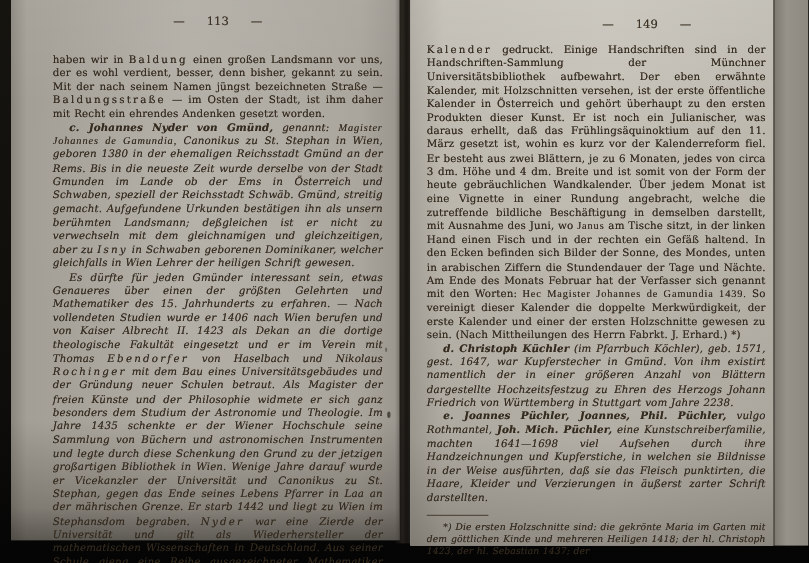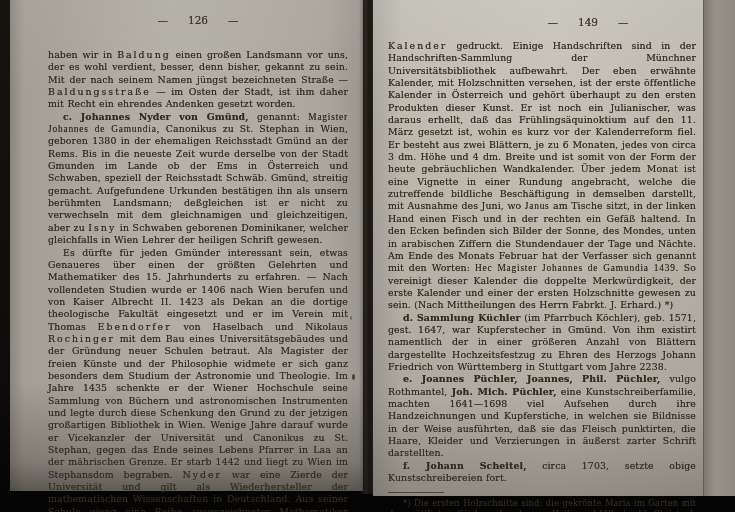--- a/index.html
+++ b/index.html
@@ -35,42 +35,42 @@
   }
   .content { position:absolute; color:#342a1e; text-shadow:0 0 0.6px rgba(52,42,30,0.65); }
   .content-left  { left:38px; top:6px;  width:300px; }
   .content-right { left:15px; top:6px;  width:308px; }
 
   .page-header { display:flex; justify-content:center; align-items:baseline; gap:20px; font-size:10.5px; color:#3c3226; }
   .page-left  .page-header { margin:8px 0 23px; }
   .page-right .page-header { margin:10px 0 12px; transform:translateX(46px); }
 
   .para { margin:0; font-size:9.4px; line-height:12.35px; text-align:justify; letter-spacing:0.1px; word-spacing:0.4px; }
-  .para.indent { text-indent:15px; }
+  .para.indent { text-indent:15px;font-style:italic; }
   .seg-b  { font-weight:bold; }
   .seg-sp { letter-spacing:2px; }
   .seg-a  { font-family:"Liberation Serif", serif; letter-spacing:0.8px; }
 
   .footnote-rule { width:56px; border-top:1px solid #4e4438; margin:8px 0 5px; }
   .footnote .para { font-size:8.4px; line-height:10.9px; }
 
   .speck { position:absolute; border-radius:50%; background:#4c463d; }
   .speck-1 { left:352px; top:374px; width:3px; height:6px; }
   .speck-2 { left:350px; top:316px; width:2px; height:4px; opacity:0.6; }
 </style>
 </head>
 <body>
 
 <div class="scan">
 
   <div class="page page-left">
     <div class="content content-left">
       <div class="page-header">
         <span>—</span>
-        <span>126</span>
+        <span>113</span>
         <span>—</span>
       </div>
       <div>
           <p class="para"><span class="seg-n">haben wir in </span><span class="seg-sp">Baldung</span><span class="seg-n"> einen großen Landsmann vor uns, der es wohl verdient, besser, denn bisher, gekannt zu sein. Mit der nach seinem Namen jüngst bezeichneten Straße — </span><span class="seg-sp">Baldungsstraße</span><span class="seg-n"> — im Osten der Stadt, ist ihm daher mit Recht ein ehrendes Andenken gesetzt worden.</span></p>
           <p class="para indent"><span class="seg-b">c. Johannes Nyder von Gmünd,</span><span class="seg-n"> genannt: </span><span class="seg-a">Magister Johannes de Gamundia,</span><span class="seg-n"> Canonikus zu St. Stephan in Wien, geboren 1380 in der ehemaligen Reichsstadt Gmünd an der Rems. Bis in die neueste Zeit wurde derselbe von der Stadt Gmunden im Lande ob der Ems in Österreich und Schwaben, speziell der Reichsstadt Schwäb. Gmünd, streitig gemacht. Aufgefundene Urkunden bestätigen ihn als unsern berühmten Landsmann; deßgleichen ist er nicht zu verwechseln mit dem gleichnamigen und gleichzeitigen, aber zu </span><span class="seg-sp">Isny</span><span class="seg-n"> in Schwaben geborenen Dominikaner, welcher gleichfalls in Wien Lehrer der heiligen Schrift gewesen.</span></p>
           <p class="para indent"><span class="seg-n">Es dürfte für jeden Gmünder interessant sein, etwas Genaueres über einen der größten Gelehrten und Mathematiker des 15. Jahrhunderts zu erfahren. — Nach vollendeten Studien wurde er 1406 nach Wien berufen und von Kaiser Albrecht II. 1423 als Dekan an die dortige theologische Fakultät eingesetzt und er im Verein mit Thomas </span><span class="seg-sp">Ebendorfer</span><span class="seg-n"> von Haselbach und Nikolaus </span><span class="seg-sp">Rochinger</span><span class="seg-n"> mit dem Bau eines Universitätsgebäudes und der Gründung neuer Schulen betraut. Als Magister der freien Künste und der Philosophie widmete er sich ganz besonders dem Studium der Astronomie und Theologie. Im Jahre 1435 schenkte er der Wiener Hochschule seine Sammlung von Büchern und astronomischen Instrumenten und legte durch diese Schenkung den Grund zu der jetzigen großartigen Bibliothek in Wien. Wenige Jahre darauf wurde er Vicekanzler der Universität und Canonikus zu St. Stephan, gegen das Ende seines Lebens Pfarrer in Laa an der mährischen Grenze. Er starb 1442 und liegt zu Wien im Stephansdom begraben. </span><span class="seg-sp">Nyder</span><span class="seg-n"> war eine Zierde der Universität und gilt als Wiederhersteller der mathematischen Wissenschaften in Deutschland. Aus seiner Schule gieng eine Reihe ausgezeichneter Mathematiker hervor. Von seinen zahlreichen Schriften sind kaum mehr als Planetentafeln und ein</span></p>
         </div>
     </div>
   </div>
 
@@ -78,23 +78,22 @@
 
   <div class="page page-right">
     <div class="content content-right">
       <div class="page-header">
         <span>—</span>
         <span>149</span>
         <span>—</span>
       </div>
       <div>
           <p class="para"><span class="seg-sp">Kalender</span><span class="seg-n"> gedruckt. Einige Handschriften sind in der Handschriften-Sammlung der Münchner Universitätsbibliothek aufbewahrt. Der eben erwähnte Kalender, mit Holzschnitten versehen, ist der erste öffentliche Kalender in Österreich und gehört überhaupt zu den ersten Produkten dieser Kunst. Er ist noch ein Julianischer, was daraus erhellt, daß das Frühlingsäquinoktium auf den 11. März gesetzt ist, wohin es kurz vor der Kalenderreform fiel. Er besteht aus zwei Blättern, je zu 6 Monaten, jedes von circa 3 dm. Höhe und 4 dm. Breite und ist somit von der Form der heute gebräuchlichen Wandkalender. Über jedem Monat ist eine Vignette in einer Rundung angebracht, welche die zutreffende bildliche Beschäftigung in demselben darstellt, mit Ausnahme des Juni, wo </span><span class="seg-a">Janus</span><span class="seg-n"> am Tische sitzt, in der linken Hand einen Fisch und in der rechten ein Gefäß haltend. In den Ecken befinden sich Bilder der Sonne, des Mondes, unten in arabischen Ziffern die Stundendauer der Tage und Nächte. Am Ende des Monats Februar hat der Verfasser sich genannt mit den Worten: </span><span class="seg-a">Hec Magister Johannes de Gamundia 1439.</span><span class="seg-n"> So vereinigt dieser Kalender die doppelte Merkwürdigkeit, der erste Kalender und einer der ersten Holzschnitte gewesen zu sein. (Nach Mittheilungen des Herrn Fabrkt. J. Erhard.) *)</span></p>
-          <p class="para indent"><span class="seg-b">d. Sammlung Küchler</span><span class="seg-n"> (im Pfarrbuch Köchler), geb. 1571, gest. 1647, war Kupferstecher in Gmünd. Von ihm existirt namentlich der in einer größeren Anzahl von Blättern dargestellte Hochzeitsfestzug zu Ehren des Herzogs Johann Friedrich von Württemberg in Stuttgart vom Jahre 2238.</span></p>
+          <p class="para indent"><span class="seg-b">d. Christoph Küchler</span><span class="seg-n"> (im Pfarrbuch Köchler), geb. 1571, gest. 1647, war Kupferstecher in Gmünd. Von ihm existirt namentlich der in einer größeren Anzahl von Blättern dargestellte Hochzeitsfestzug zu Ehren des Herzogs Johann Friedrich von Württemberg in Stuttgart vom Jahre 2238.</span></p>
           <p class="para indent"><span class="seg-b">e. Joannes Püchler, Joannes, Phil. Püchler,</span><span class="seg-n"> vulgo Rothmantel, </span><span class="seg-b">Joh. Mich. Püchler,</span><span class="seg-n"> eine Kunstschreiberfamilie, machten 1641—1698 viel Aufsehen durch ihre Handzeichnungen und Kupferstiche, in welchen sie Bildnisse in der Weise ausführten, daß sie das Fleisch punktirten, die Haare, Kleider und Verzierungen in äußerst zarter Schrift darstellten.</span></p>
-          <p class="para indent"><span class="seg-b">f. Johann Scheitel,</span><span class="seg-n"> circa 1703, setzte obige Kunstschreibereien fort.</span></p>
         </div>
       <div class="footnote-rule"></div>
       <div class="footnote">
           <p class="para indent"><span class="seg-n">*) Die ersten Holzschnitte sind: die gekrönte Maria im Garten mit dem göttlichen Kinde und mehreren Heiligen 1418; der hl. Christoph 1423, der hl. Sebastian 1437; der </span></p>
         </div>
     </div>
   </div>
 
   <div class="right-margin"></div>
   <div class="speck speck-1"></div>

